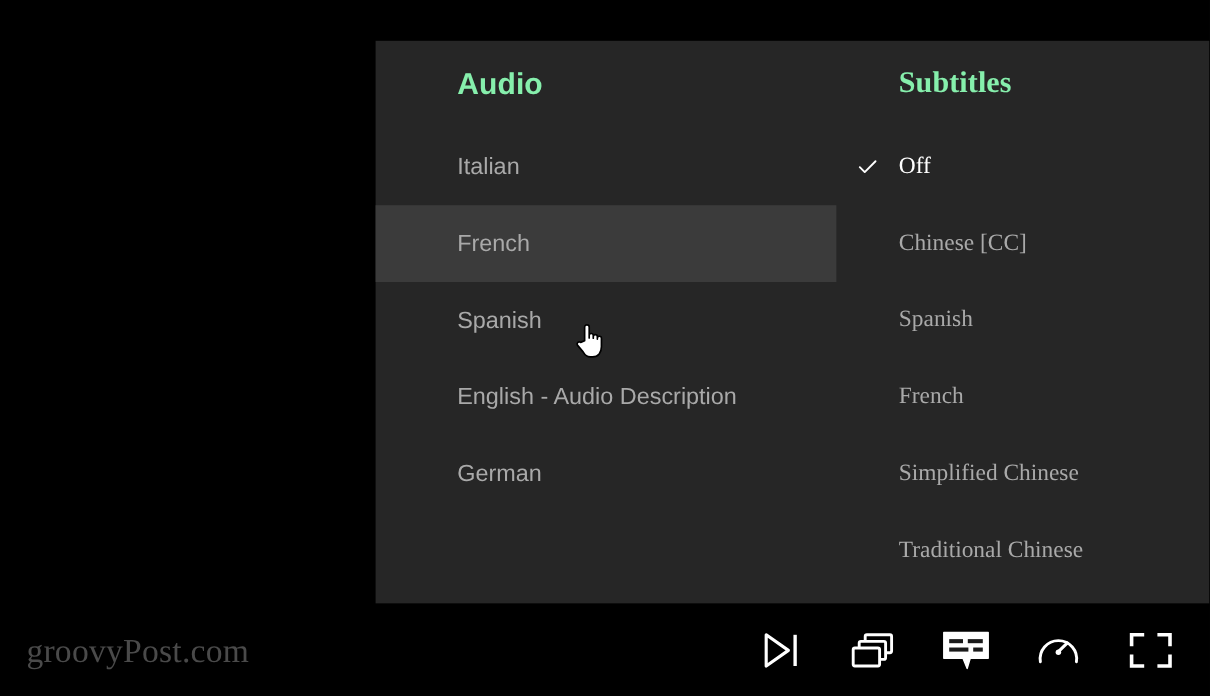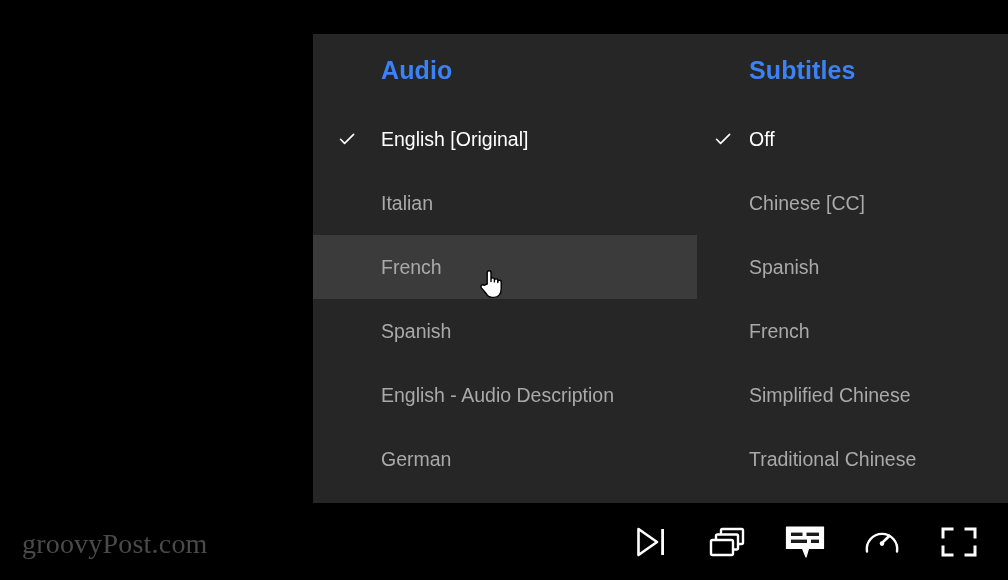--- a/index.html
+++ b/index.html
@@ -45,29 +45,30 @@
     position: relative;
     box-sizing: border-box;
   }
   .column-audio {
     width: 384px;
     flex: 0 0 384px;
   }
   .column-subtitles {
     width: 311px;
     flex: 0 0 311px;
+    font-family: Liberation Serif, serif;
   }
 
   .column-title {
     position: absolute;
     top: 21px;
     left: 68px;
     font-size: 25px;
     font-weight: bold;
-    color: #3b82f6;
+    color: #86efac;
     letter-spacing: 0.1px;
     line-height: 30px;
     white-space: nowrap;
   }
   .column-subtitles .column-title {
     left: 52px;
   }
 
   .option-list {
     position: absolute;
@@ -171,28 +172,20 @@
 <div id="screen">
 
   <div class="video-surface"></div>
 
   <div class="settings-panel">
 
     <div class="option-column column-audio">
       <div class="column-title">Audio</div>
       <div class="option-list">
 
-        <div class="option-row is-selected">
-          <span class="check-mark">
-            <svg width="20" height="20" viewBox="0 0 20 20" fill="none">
-              <path d="M3.5 10.3 L7.6 14.4 L16.6 5.4" stroke="#ffffff" stroke-width="1.6" stroke-linecap="round" stroke-linejoin="round"></path>
-            </svg>
-          </span>
-          <span class="option-label">English [Original]</span>
-        </div>
 
         <div class="option-row">
 
           <span class="option-label">Italian</span>
         </div>
 
         <div class="option-row is-hovered">
 
           <span class="option-label">French</span>
         </div>

